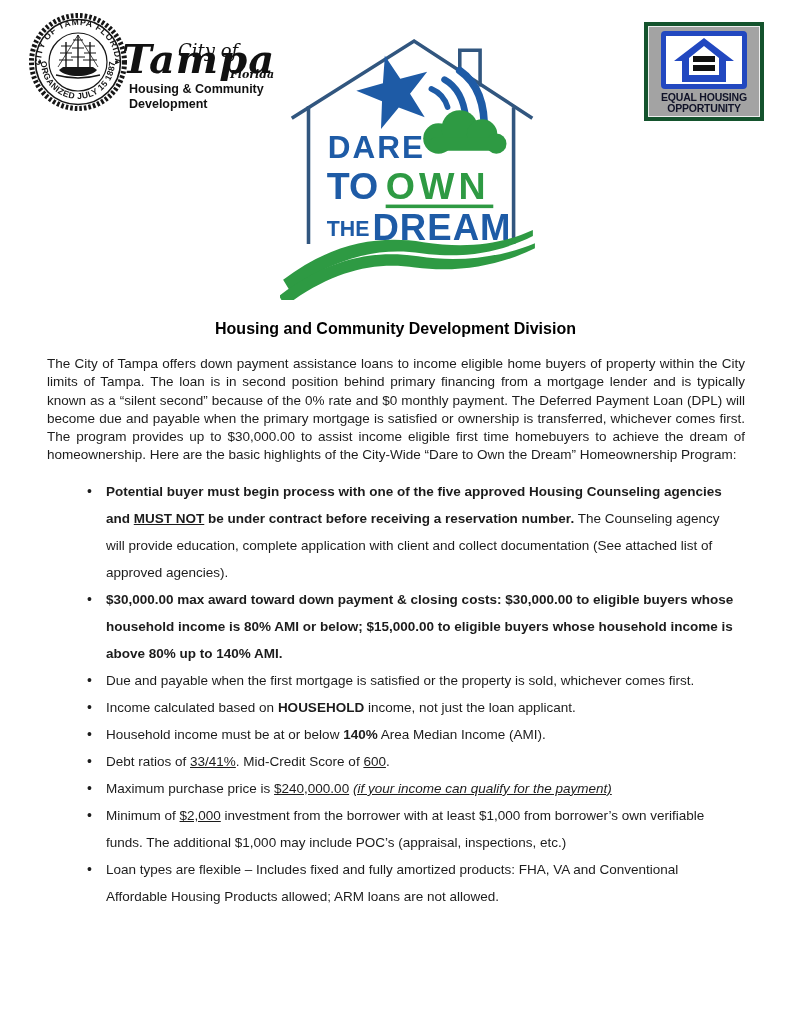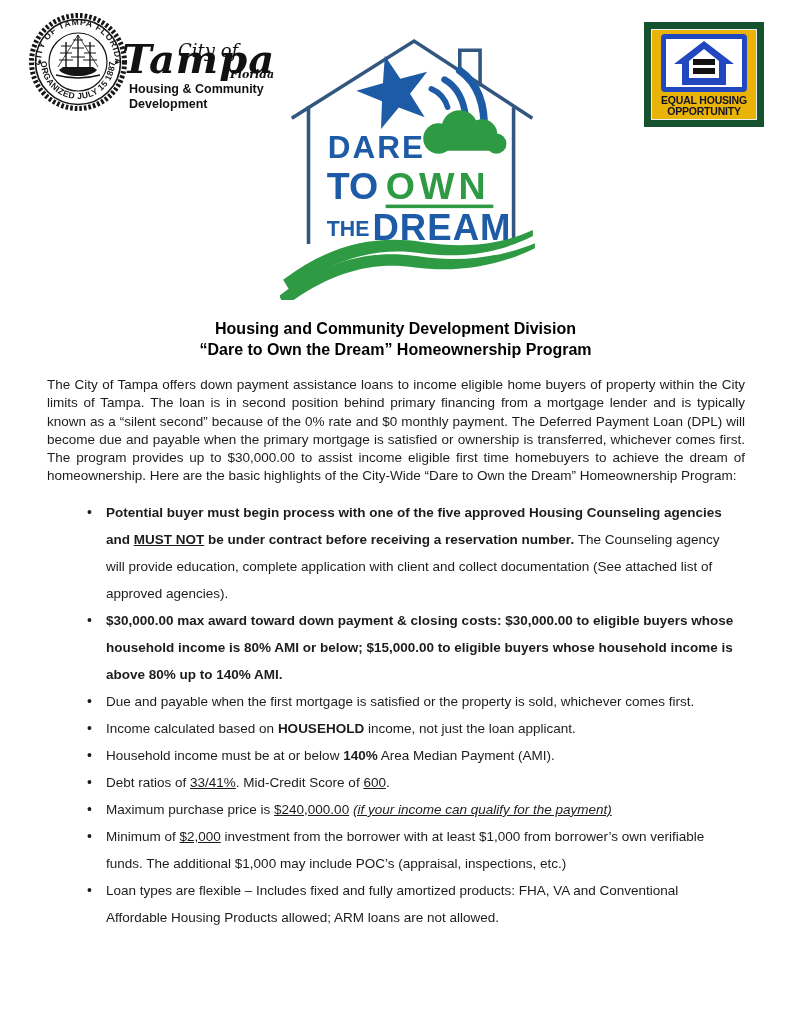--- a/index.html
+++ b/index.html
@@ -12,21 +12,21 @@
   .page{position:relative;width:791px;height:1024px;margin:0 auto;background:#fff;overflow:hidden;}
 
   
   .header-zone{position:relative;height:302px;}
   .seal{position:absolute;left:28px;top:10px;width:100px;height:104px;}
   .tampa-block{position:absolute;left:120px;top:20px;width:176px;height:96px;}
   .script-cityof{position:absolute;left:58px;top:0px;font-family:"DejaVu Serif",serif;font-style:italic;font-size:18px;color:#111;margin-top:20px;}
   .script-tampa{position:absolute;left:2px;top:15px;font-family:"DejaVu Serif",serif;font-style:italic;font-size:40px;font-weight:600;color:#111;letter-spacing:1px;}
   .script-florida{position:absolute;left:110px;top:48px;font-family:"DejaVu Serif",serif;font-style:italic;font-size:11px;font-weight:600;color:#111;}
   .dept{position:absolute;left:9px;top:62px;width:176px;text-align:left;font-weight:bold;font-size:12.5px;line-height:15px;color:#111;}
-  .eho{position:absolute;right:27px;top:22px;width:120px;background:#eab308;border:7px solid #14532d;padding:5px 4px 4px;text-align:center;box-shadow:0 0 0 1px #eee inset;}
+  .eho{position:absolute;right:27px;top:22px;width:120px;background:#a3a3a3;border:4px solid #14532d;padding:5px 4px 4px;text-align:center;box-shadow:0 0 0 1px #eee inset;}
   .eho-frame{margin:0 auto;width:86px;height:58px;border:5px solid var(--eho-blue);border-radius:4px;background:#fff;display:flex;align-items:center;justify-content:center;}
   .eho-text{margin-top:3px;font-weight:bold;font-size:10.5px;line-height:10.5px;color:#101228;letter-spacing:-0.2px;}
   .dare-logo{position:absolute;left:280px;top:34px;width:256px;height:266px;}
 
   
   .doc-title{margin-top:16px;text-align:center;font-weight:bold;font-size:16px;line-height:21px;color:#000;}
 
   
   .intro{margin:16px 46px 0 47px;font-size:13.5px;line-height:18.3px;text-align:justify;}
 
@@ -142,30 +142,29 @@
 
       <g>
         <path class="st-green" d="M2,242 C50,206 95,198 140,205 C185,212 220,206 248,193 L248,199 C218,214 183,222 138,216 C95,210 55,220 8,252 Z"></path>
         <path class="st-green" d="M-2,258 C45,222 90,212 135,219 C180,226 222,218 250,206 L250,211 C220,226 178,236 132,230 C90,224 50,234 4,268 Z"></path>
       </g>
     </svg>
   </div>
 
   <div class="doc-title">
     <div>Housing and Community Development Division</div>
-    <div>“Dare to Own the Dream” Homeownership Program</div>
   </div>
 
   <p class="intro">The City of Tampa offers down payment assistance loans to income eligible home buyers of property within the City limits of Tampa. The loan is in second position behind primary financing from a mortgage lender and is typically known as a “silent second” because of the 0% rate and $0 monthly payment. The Deferred Payment Loan (DPL) will become due and payable when the primary mortgage is satisfied or ownership is transferred, whichever comes first. The program provides up to $30,000.00 to assist income eligible first time homebuyers to achieve the dream of homeownership. Here are the basic highlights of the City-Wide “Dare to Own the Dream” Homeownership Program:</p>
 
   <ul class="highlights">
       <li><span class="b">Potential buyer must begin process with one of the five approved Housing Counseling agencies and </span><span class="b u">MUST NOT</span><span class="b"> be under contract before receiving a reservation number.</span><span> The Counseling agency will provide education, complete application with client and collect documentation (See attached list of approved agencies).</span></li>
       <li><span class="b">$30,000.00 max award toward down payment &amp; closing costs: $30,000.00 to eligible buyers whose household income is 80% AMI or below; $15,000.00 to eligible buyers whose household income is above 80% up to 140% AMI.</span></li>
       <li><span>Due and payable when the first mortgage is satisfied or the property is sold, whichever comes first.</span></li>
       <li><span>Income calculated based on </span><span class="b">HOUSEHOLD</span><span> income, not just the loan applicant.</span></li>
-      <li><span>Household income must be at or below </span><span class="b">140%</span><span> Area Median Payment (AMI).</span></li>
+      <li><span>Household income must be at or below </span><span class="b">140%</span><span> Area Median Income (AMI).</span></li>
       <li><span>Debt ratios of </span><span class="u">33/41%</span><span>. Mid-Credit Score of </span><span class="u">600</span><span>.</span></li>
       <li><span>Maximum purchase price is </span><span class="u">$240,000.00</span><span> </span><span class="u i">(if your income can qualify for the payment)</span></li>
       <li><span>Minimum of </span><span class="u">$2,000</span><span> investment from the borrower with at least $1,000 from borrower’s own verifiable funds. The additional $1,000 may include POC’s (appraisal, inspections, etc.)</span></li>
       <li><span>Loan types are flexible – Includes fixed and fully amortized products: FHA, VA and Conventional Affordable Housing Products allowed; ARM loans are not allowed.</span></li>
     </ul>
 
 </div>
 
 </body></html>

